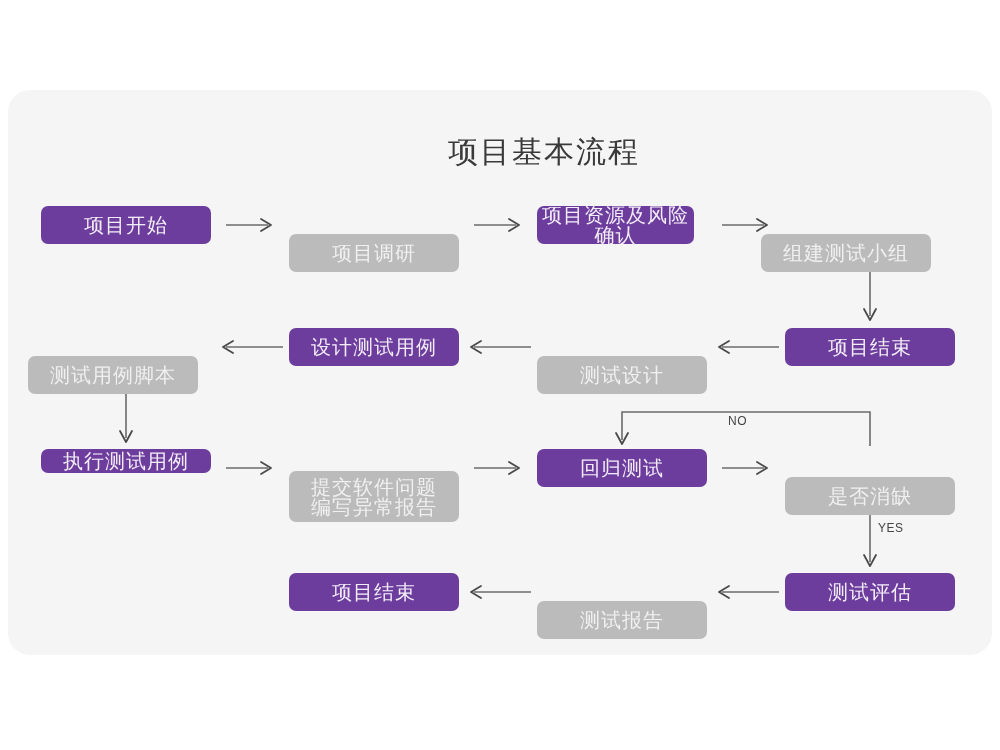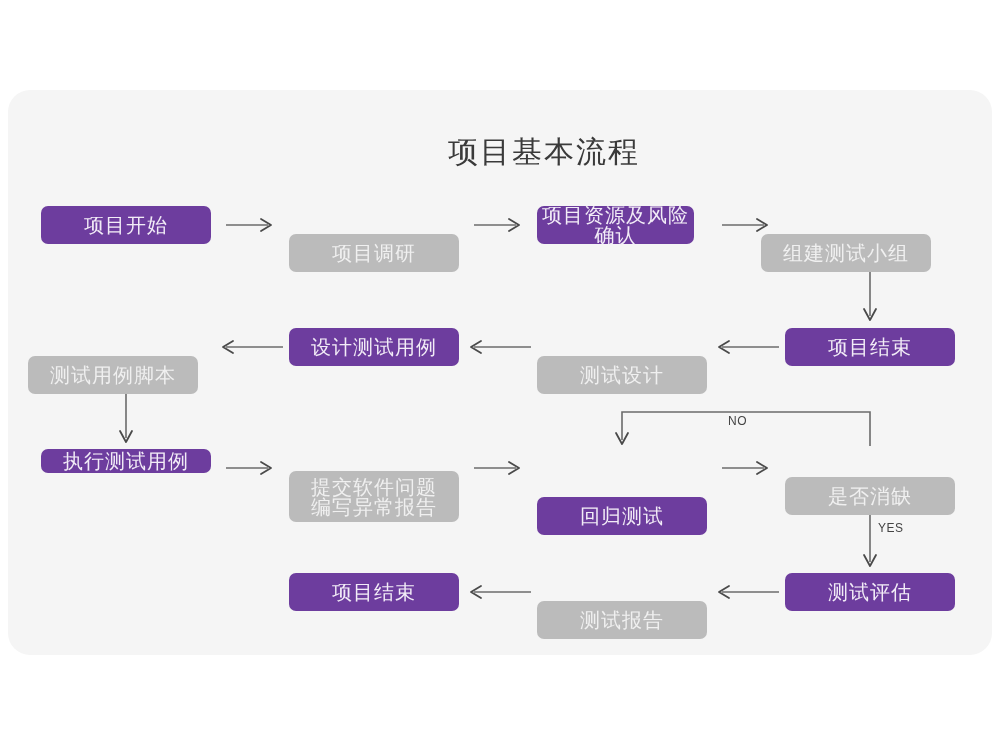--- a/index.html
+++ b/index.html
@@ -172,18 +172,18 @@
 <div class="node gray" style="left:761px; top:206px; width:170px; height:38px;">组建测试小组</div>
 
 <div class="node gray" style="left:28px;  top:328px; width:170px; height:38px;">测试用例脚本</div>
 <div class="node purple" style="left:289px; top:328px; width:170px; height:38px;">设计测试用例</div>
 <div class="node gray" style="left:537px; top:328px; width:170px; height:38px;">测试设计</div>
 <div class="node purple" style="left:785px; top:328px; width:170px; height:38px;">项目结束</div>
 
 <div class="node purple" style="left:41px;  top:449px; width:170px; height:24px;text-align:right;">执行测试用例</div>
 <div class="node gray" style="left:289px; top:443px; width:170px; height:51px; white-space:pre-line;">提交软件问题
 编写异常报告</div>
-<div class="node purple" style="left:537px; top:449px; width:170px; height:38px;margin-top:48px;">回归测试</div>
+<div class="node purple" style="left:537px; top:449px; width:170px; height:38px;">回归测试</div>
 <div class="node gray" style="left:785px; top:449px; width:170px; height:38px;">是否消缺</div>
 
 <div class="node purple" style="left:289px; top:573px; width:170px; height:38px;">项目结束</div>
 <div class="node gray" style="left:537px; top:573px; width:170px; height:38px;">测试报告</div>
 <div class="node purple" style="left:785px; top:573px; width:170px; height:38px;">测试评估</div>
 
 </body></html>

